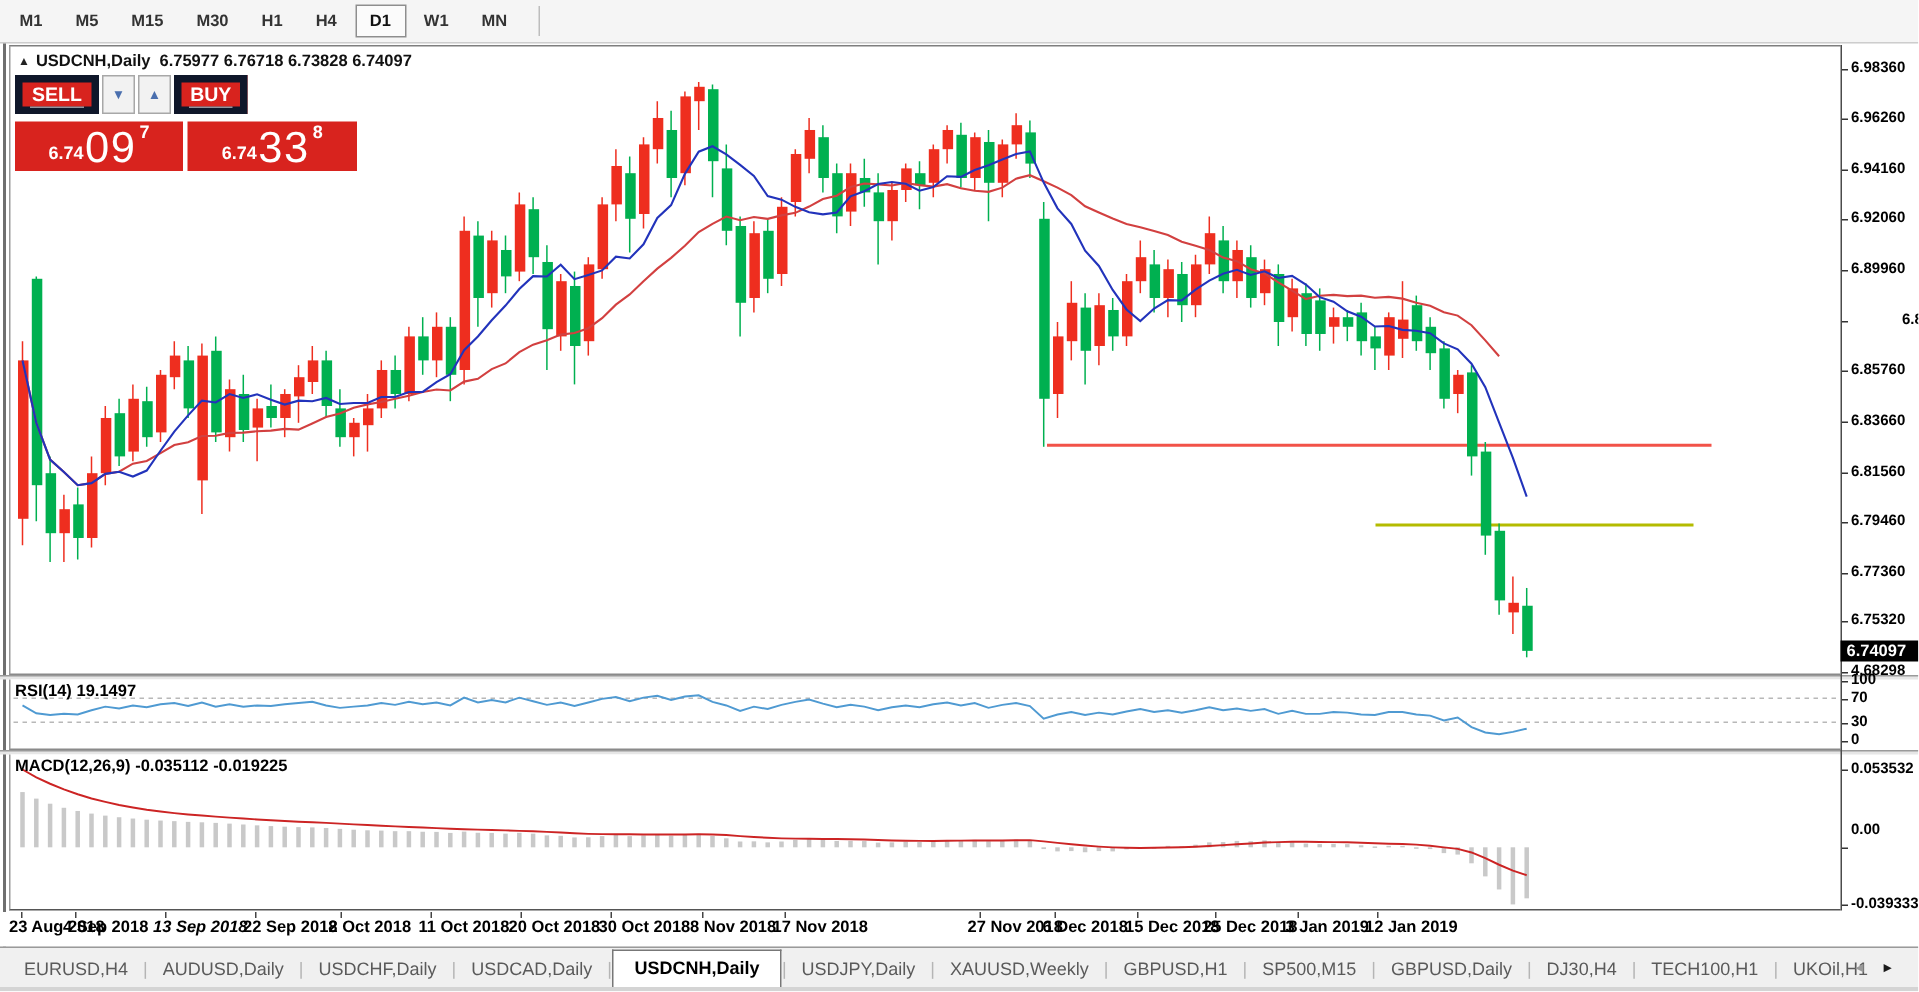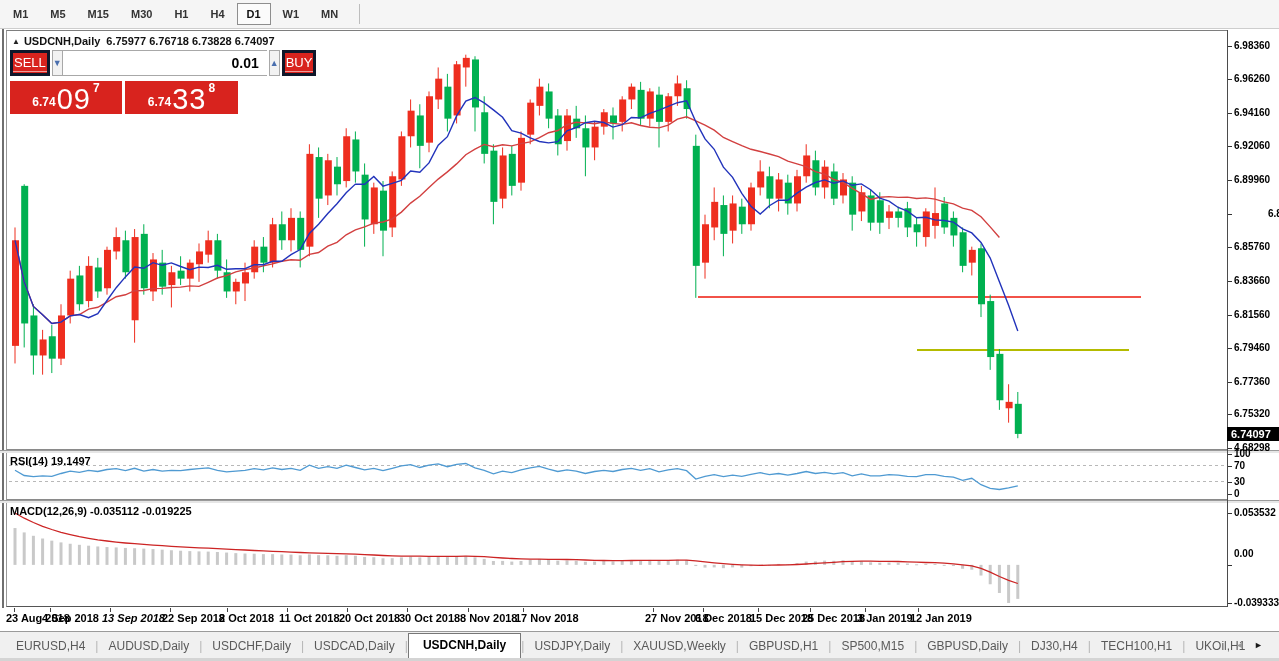--- a/index.html
+++ b/index.html
@@ -26,21 +26,21 @@
   .tick-dash{position:absolute;width:4px;height:1px;background:#333;}
   #price-tag{position:absolute;left:1227px;width:52px;height:14px;background:#000;color:#fff;
              font-size:11px;font-weight:700;text-align:left;padding-left:4px;line-height:14px;box-sizing:border-box;}
   
   .chart-header{position:absolute;left:12px;top:35px;font-size:11px;font-weight:700;color:#111;}
   .chart-header .tri{font-size:8px;margin-right:4px;vertical-align:1px;color:#222;}
   .chart-header .ohlc{margin-left:6px;font-weight:700;}
   
   .trade{position:absolute;left:10px;top:50px;width:228px;}
   .trade-row1{display:flex;height:26px;}
-  .btn-red{background:#d8231e;border:3px solid #0f172a;color:#fff;font-size:13px;font-weight:400;
+  .btn-red{background:#d8231e;border:5px solid #0f172a;color:#fff;font-size:13px;font-weight:700;
            display:flex;align-items:center;justify-content:center;box-sizing:border-box;}
   .btn-red .ul{border-bottom:1px solid rgba(255,255,255,.55);padding:0 1px 1px;}
   #sell-btn{width:56px;} #buy-btn{width:49px;}
   .spin{width:22px;background:#f2f2f2;border:1px solid #a8a8a8;color:#4a6fae;font-size:9px;
         display:flex;align-items:center;justify-content:center;box-sizing:border-box;margin-left:2px;}
   #spin-up{margin-right:2px;}
   .vol{flex:1;border:1px solid #a8a8a8;border-left:none;border-right:none;background:#fff;color:#000;
        font-size:14px;font-weight:700;text-align:right;padding:0 8px 0 0;box-sizing:border-box;outline:none;}
   .trade-row2{display:flex;margin-top:5px;height:33px;}
   .quote{background:#d8231e;color:#fff;display:flex;align-items:flex-end;justify-content:center;
@@ -322,21 +322,20 @@
   </div>
 
   <div class="trade">
     <div class="trade-row1">
       <div class="btn-red" id="sell-btn">
           <span class="ul">SELL</span>
         </div>
       <div class="spin">
           <span>▼</span>
         </div>
-      <input class="vol" value="0.01" style="">
       <div class="spin" id="spin-up">
           <span>▲</span>
         </div>
       <div class="btn-red" id="buy-btn">
           <span class="ul">BUY</span>
         </div>
     </div>
     <div class="trade-row2">
       <div class="quote" id="quote-sell">
         <span class="q-small">6.74</span>

